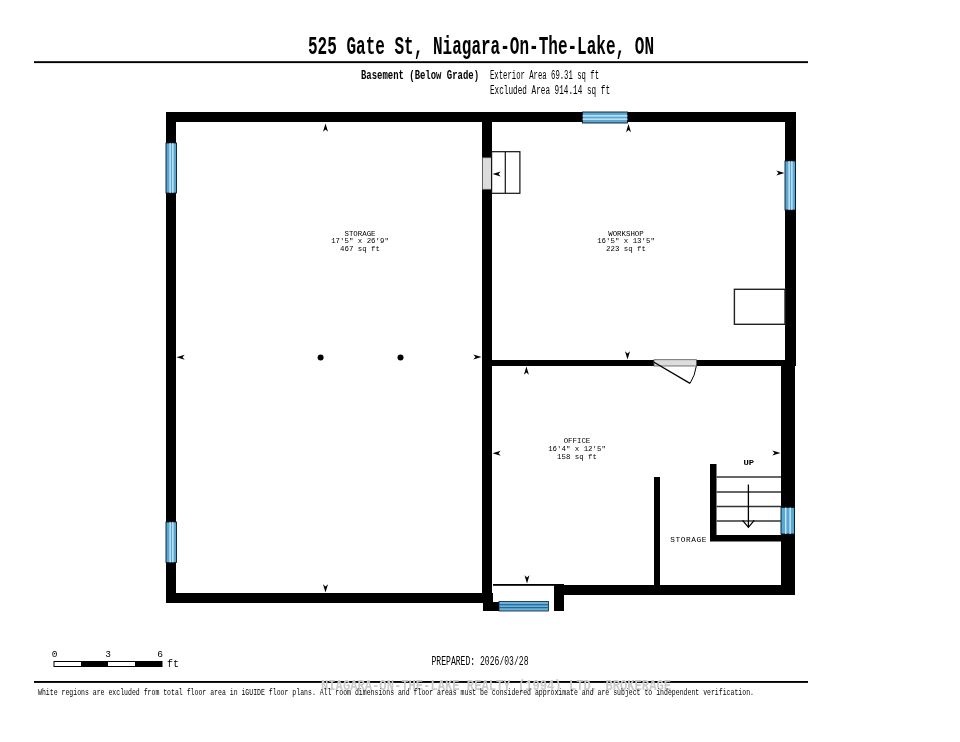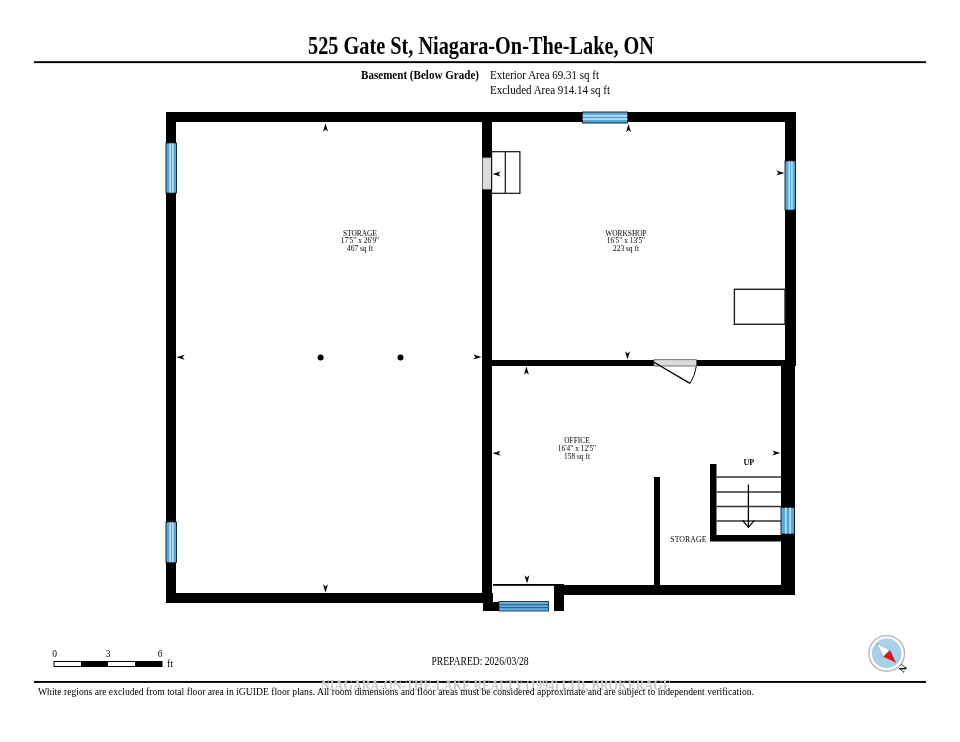--- a/index.html
+++ b/index.html
@@ -1,16 +1,16 @@
 <!DOCTYPE html>
 <html><head>
 <meta charset="utf-8">
 <style>
 html,body{margin:0;padding:0;background:#fff;}
-#page{position:relative;width:960px;height:742px;overflow:hidden;font-family:Liberation Serif, serif;}
+#page{position:relative;width:792px;height:742px;overflow:hidden;font-family:Liberation Mono, monospace;padding-left:16px;}
 svg{position:absolute;left:0;top:0;}
 </style>
 </head>
 <body>
 <div id="page">
 <svg width="960" height="742" viewBox="0 0 960 742">
 
 <text x="481" y="54" font-size="25" font-weight="bold" text-anchor="middle" fill="#000" textLength="346" lengthAdjust="spacingAndGlyphs">525 Gate St, Niagara-On-The-Lake, ON</text>
 
 <rect x="34" y="61.2" width="892" height="1.9" fill="#000"></rect>

